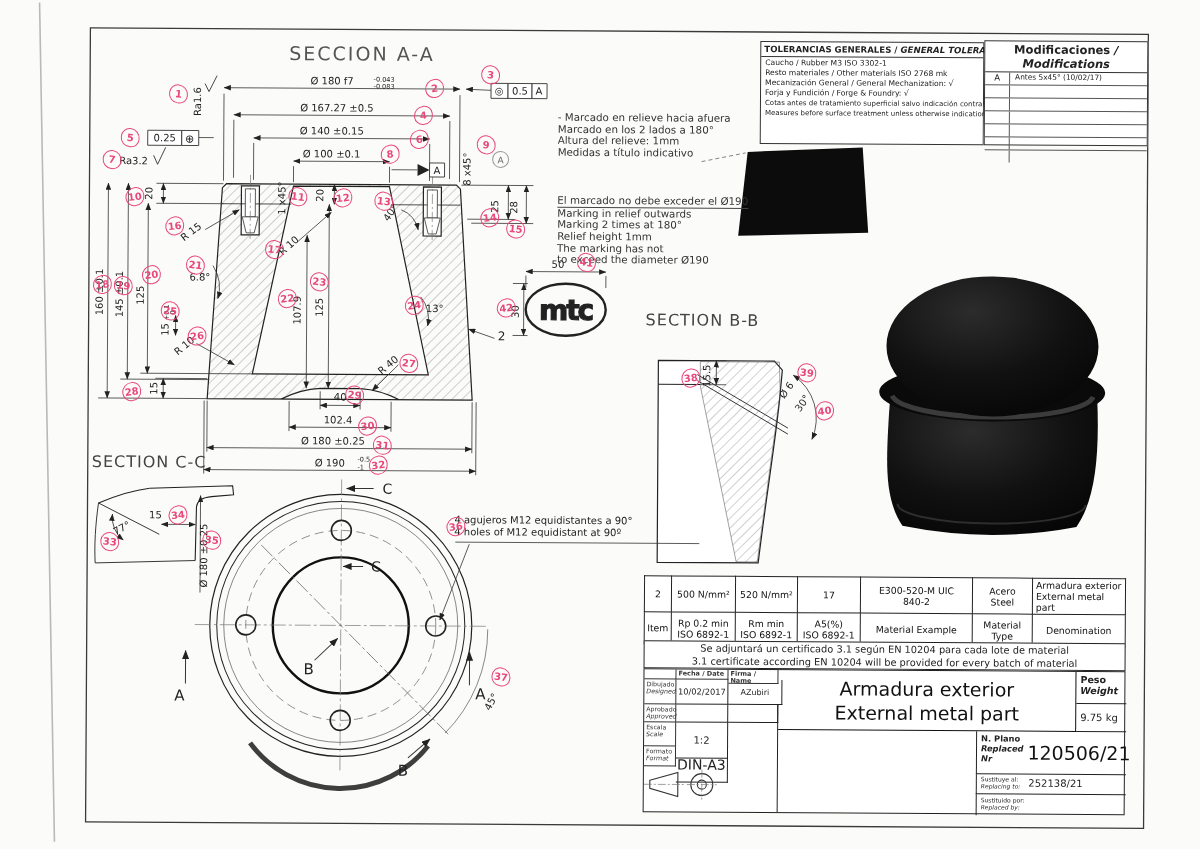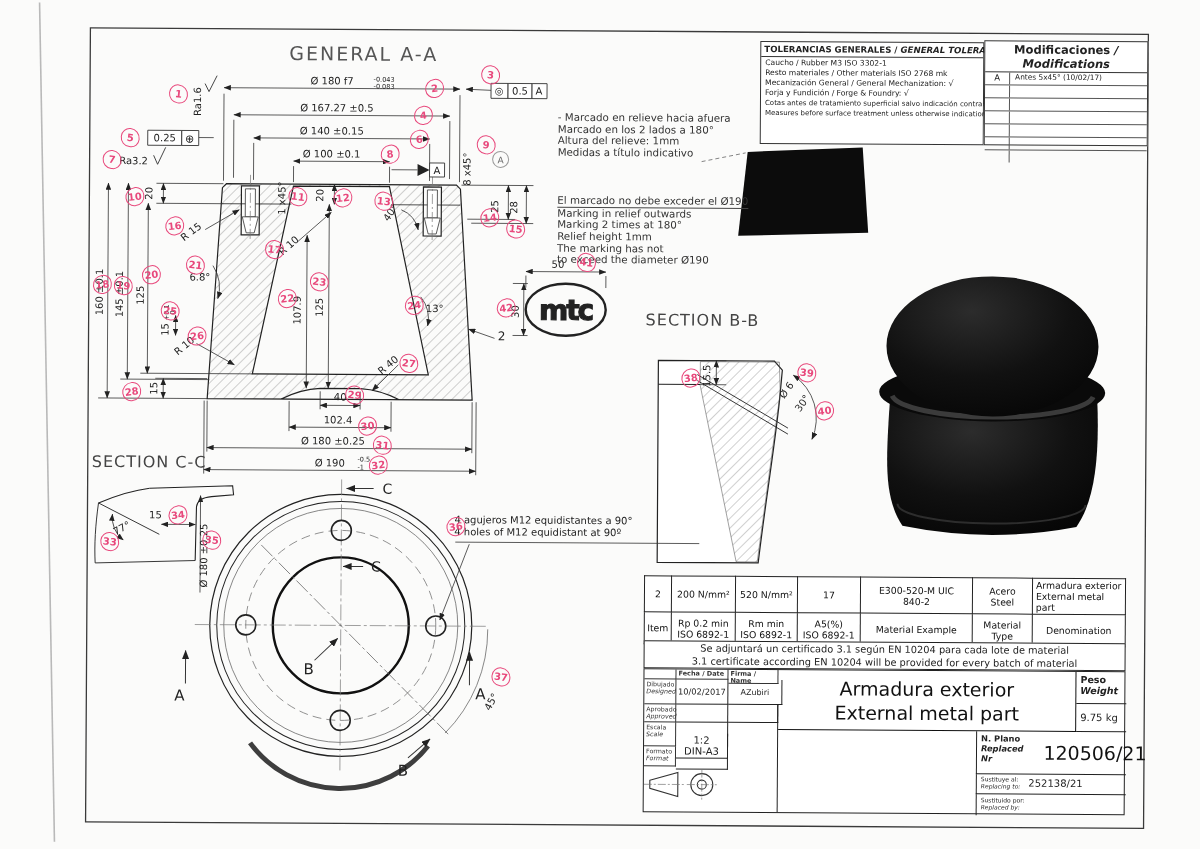--- a/index.html
+++ b/index.html
@@ -305,21 +305,21 @@
   <g>
     <path d="M890,395 C886,460 884,495 903,524 Q990,541 1077,524 C1095,498 1100,455 1097,395 Z" fill="url(#pg)"></path>
     <path d="M898,502 A93,19 0 0 0 1086,502" fill="none" stroke="#2d2d2d" stroke-width="2"></path>
     <ellipse cx="992" cy="390" rx="113" ry="29" fill="#0a0a0a"></ellipse>
     <path d="M892,394 A101,23 0 0 0 1093,394" fill="none" stroke="#404040" stroke-width="5" opacity="0.9"></path>
     <ellipse cx="992" cy="344" rx="106" ry="70" fill="url(#pg)"></ellipse>
     <polygon points="887,514 906,534 884,534" fill="#fbfbfa"></polygon>
   </g>
 </svg>
 
-<div class="sect" style="left:287px;top:44px">GENERAL A-A</div>
+<div class="sect" style="left:287px;top:44px">SECCION A-A</div>
 <div class="sect2" style="left:645px;top:310px">SECTION B-B</div>
 <div class="sect2" style="left:92px;top:455px">SECTION C-C</div>
 
 <div class="notes">
   <div>- Marcado en relieve hacia afuera</div>
   <div>Marcado en los 2 lados a 180°</div>
   <div>Altura del relieve: 1mm</div>
   <div>Medidas a título indicativo</div>
   <div><span class="ul">El marcado no debe exceder el Ø190</span></div>
   <div>Marking in relief outwards</div>
@@ -390,21 +390,21 @@
           <col style="width:64px">
           <col style="width:62px">
           <col style="width:63px">
   <col style="width:112px">
           <col style="width:60px">
           <col>
         </colgroup>
   <tbody>
           <tr style="height:31px">
     <td>2</td>
-    <td>200 N/mm²</td>
+    <td>500 N/mm²</td>
     <td>520 N/mm²</td>
     <td>17</td>
     <td>
       <div>E300-520-M UIC</div>
               <div>840-2</div>
             </td>
     <td>
       <div>Acero</div>
               <div>Steel</div>
             </td>
@@ -452,41 +452,41 @@
   <div class="cell" style="left:84px;top:10px;width:54px;height:25px;border-right:1px solid;border-bottom:1px solid;font-size:8px;display:flex;align-items:center;justify-content:center">AZubiri</div>
   <div class="cell lab2" style="left:0;top:35px;width:32px;height:18px;border-right:1px solid;border-bottom:1px solid">
     <div>Aprobado</div><i>Approved</i></div>
   <div class="cell" style="left:32px;top:35px;width:52px;height:18px;border-right:1px solid;border-bottom:1px solid"></div>
   <div class="cell" style="left:84px;top:35px;width:50px;height:18px;border-right:1px solid;border-bottom:1px solid"></div>
   <div class="cell lab2" style="left:0;top:53px;width:32px;height:24px;border-right:1px solid;border-bottom:1px solid">
     <div>Escala</div><i>Scale</i></div>
   <div class="cell" style="left:32px;top:53px;width:52px;height:36px;border-right:1px solid;border-bottom:1px solid;font-size:10px;display:flex;align-items:center;justify-content:center">1:2</div>
   <div class="cell lab2" style="left:0;top:77px;width:32px;height:20px;border-right:1px solid;border-bottom:1px solid">
     <div>Formato</div><i>Format</i></div>
-  <div class="cell" style="left:32px;top:64px;width:52px;height:36px;border-right:1px solid;border-bottom:1px solid;font-size:10px;display:flex;align-items:center;justify-content:center">DIN-A3</div>
+  <div class="cell" style="left:32px;top:77px;width:52px;height:36px;border-right:1px solid;border-bottom:1px solid;font-size:14px;display:flex;align-items:center;justify-content:center">DIN-A3</div>
   <div class="cell" style="left:84px;top:35px;width:50px;height:107px;border-right:1px solid"></div>
   <div class="cell" style="left:0;top:97px;width:84px;height:45px">
     <svg width="84" height="45" viewBox="0 0 84 45">
       <path d="M6,14 L34,6 L34,30 L6,22 Z" fill="none" stroke="#333" stroke-width="1.1"></path>
       <line x1="0" y1="18" x2="40" y2="18" stroke="#777" stroke-width="0.7" stroke-dasharray="8 2 2 2"></line>
       <circle cx="58" cy="18" r="11" fill="none" stroke="#333" stroke-width="1.1"></circle>
       <circle cx="58" cy="18" r="4.5" fill="none" stroke="#333" stroke-width="1.1"></circle>
       <line x1="43" y1="18" x2="73" y2="18" stroke="#777" stroke-width="0.7" stroke-dasharray="8 2 2 2"></line>
       <line x1="58" y1="3" x2="58" y2="33" stroke="#777" stroke-width="0.7" stroke-dasharray="8 2 2 2"></line>
     </svg>
   </div>
   <div class="cell big-title" style="left:134px;top:0;width:298px;height:60px;border-right:1px solid;border-bottom:1px solid;padding-top:6px">
     <div>Armadura exterior</div>
     <div>External metal part</div>
   </div>
   <div class="cell" style="left:432px;top:0;width:50px;height:32px;border-bottom:1px solid;font-size:9.5px;font-weight:bold;padding:2px 4px">
     <div>Peso</div><i>Weight</i></div>
   <div class="cell" style="left:432px;top:32px;width:50px;height:28px;border-bottom:1px solid;font-size:10px;display:flex;align-items:center;padding-left:4px">9.75 kg</div>
   <div class="cell" style="left:332px;top:60px;width:150px;height:43px;border-left:1px solid;border-bottom:1px solid;padding:2px 0 0 4px">
-    <div style="display:flex;align-items:flex-end;gap:20px">
+    <div style="display:flex;align-items:flex-end;gap:4px">
       <div style="font-size:8.3px;font-weight:bold;line-height:10px">
         <div>N. Plano</div>
         <i>Replaced Nr</i>
       </div>
       <div class="drwnum">120506/21</div>
     </div>
   </div>
   <div class="cell" style="left:332px;top:103px;width:150px;height:20px;border-left:1px solid;border-bottom:1px solid;padding:1px 0 0 4px">
     <div style="display:flex;gap:8px;align-items:center">
       <div style="font-size:6px;line-height:7px">

